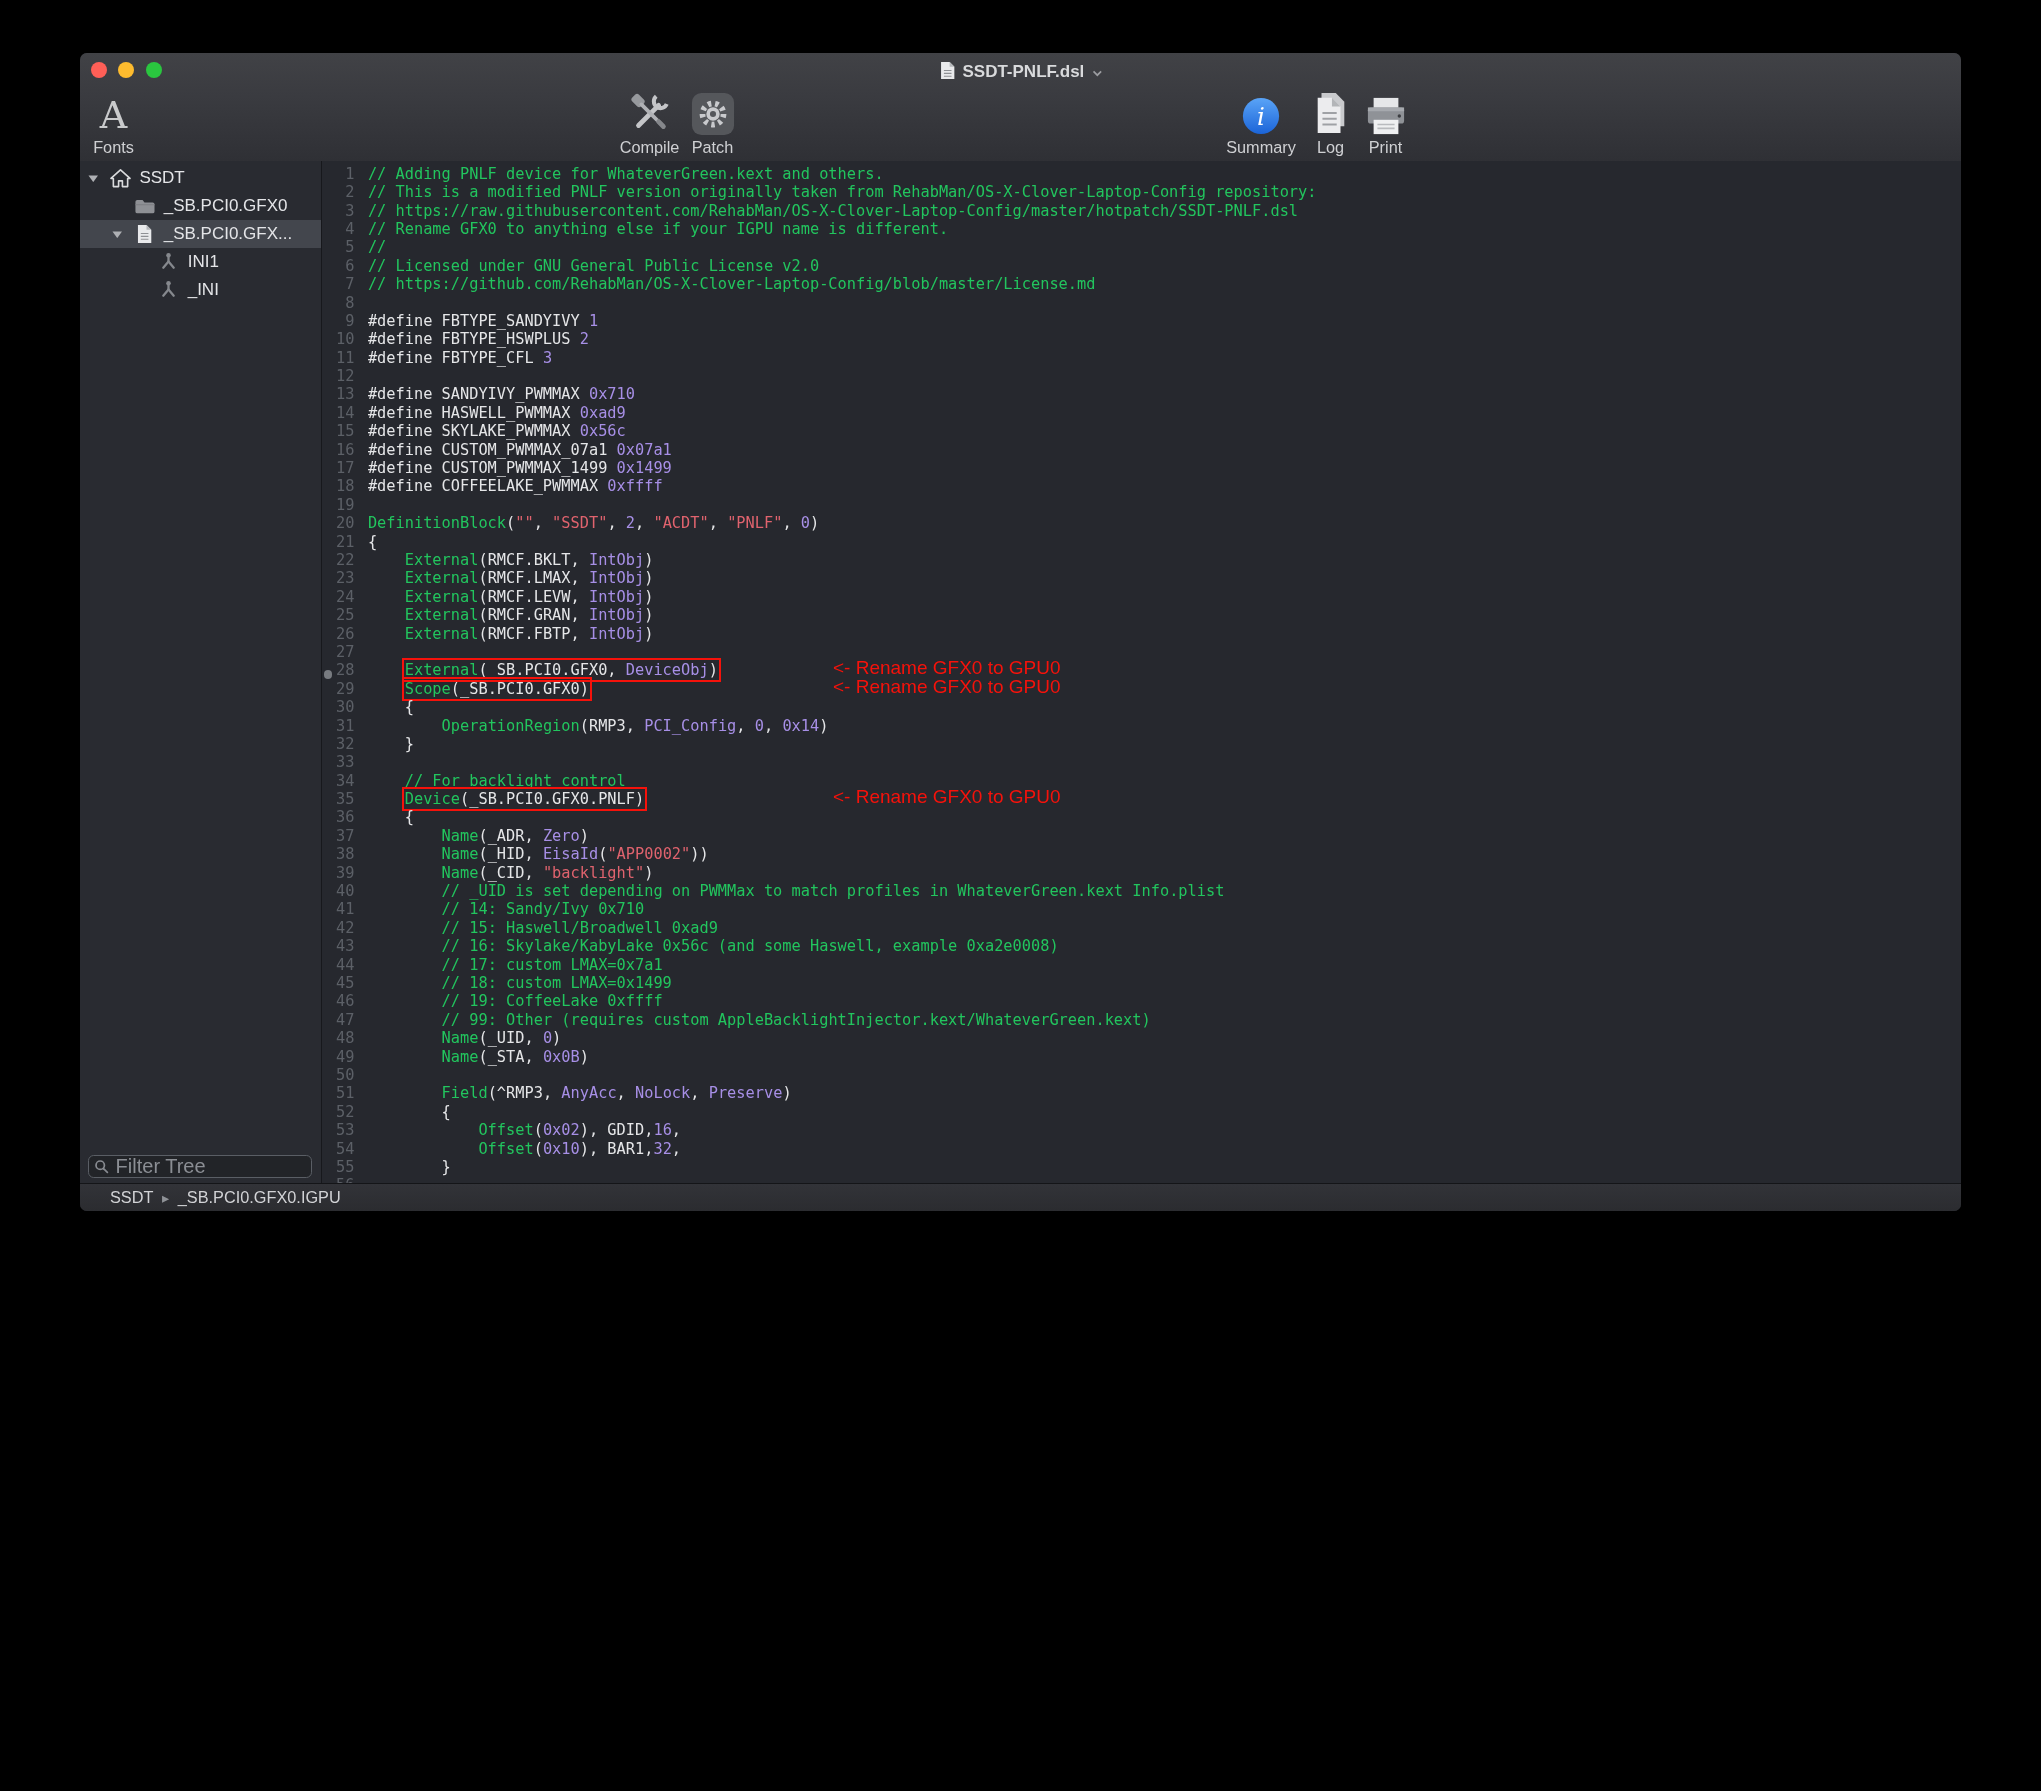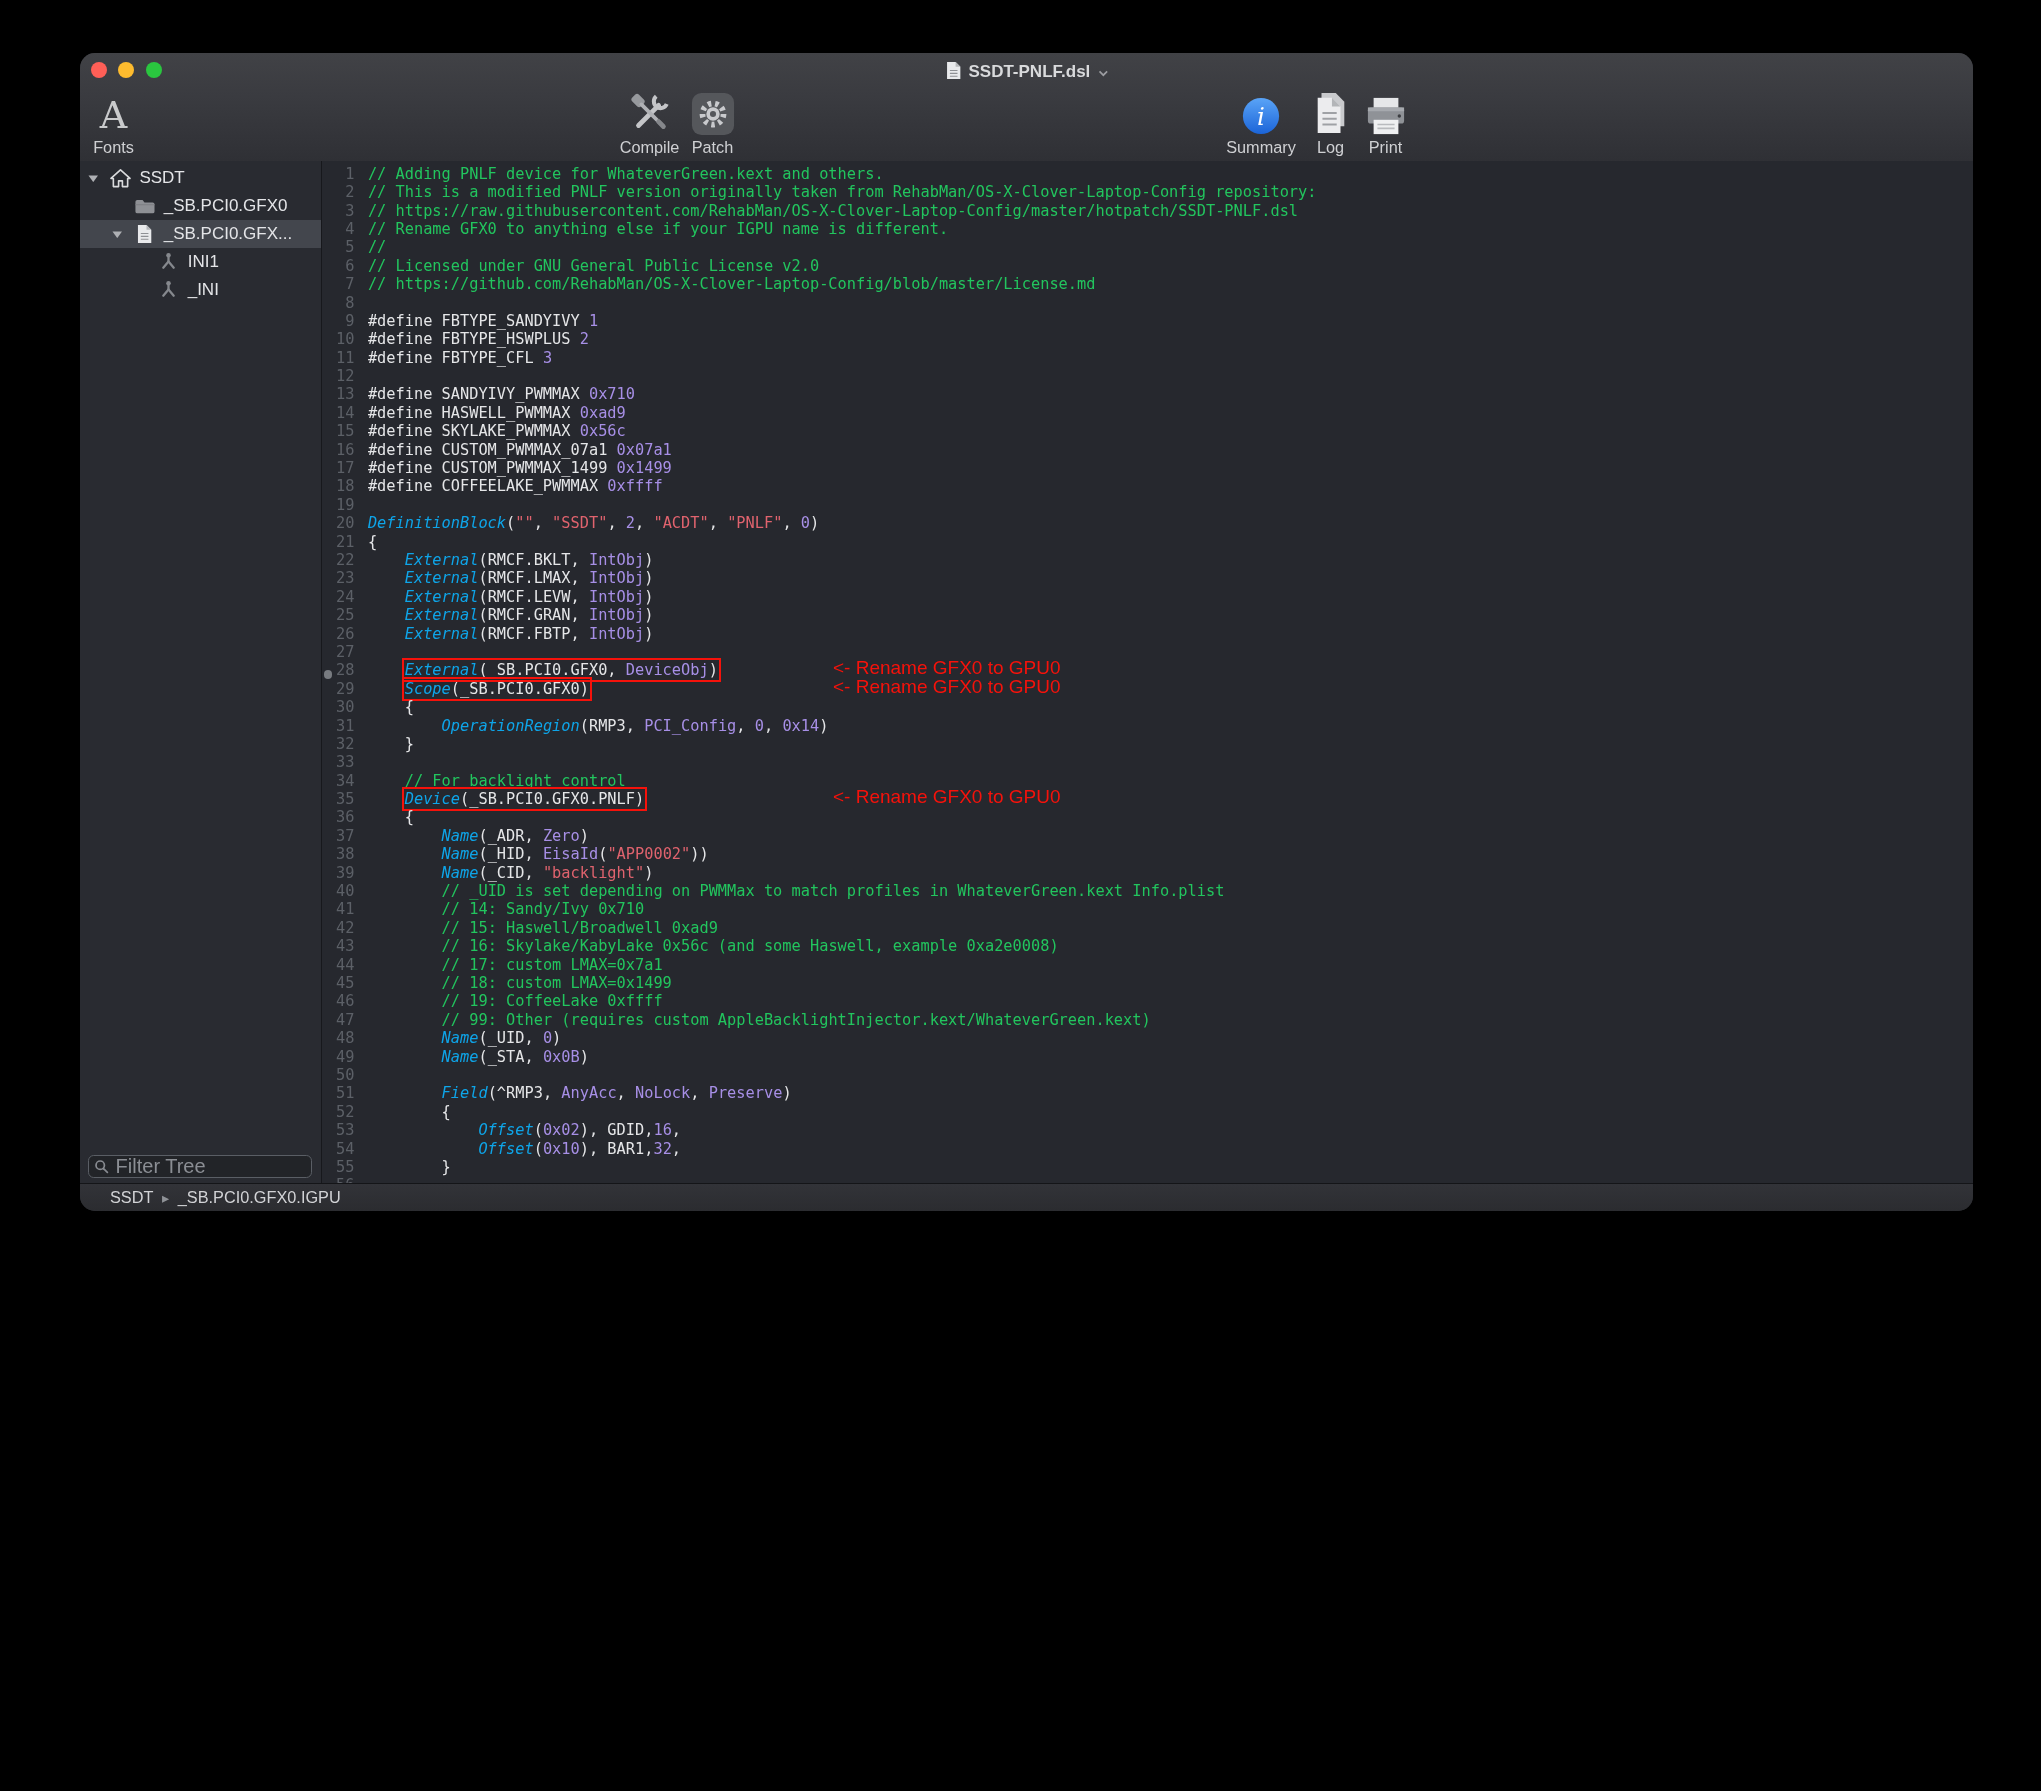--- a/index.html
+++ b/index.html
@@ -1,20 +1,20 @@
 <!DOCTYPE html>
 <html><head>
 <meta charset="utf-8">
 <style>
   html,body{margin:0;padding:0;}
   body{width:2042px;height:1791px;background:#000;position:relative;overflow:hidden;
        font-family:"Liberation Sans","DejaVu Sans",sans-serif;}
 
-  .window{position:absolute;left:80px;top:53px;width:1881px;height:1158px;border-radius:15px;
-          overflow:hidden;background:#26282e;box-shadow:0 29px 86px rgba(0,0,0,.7);padding-left:12px;}
+  .window{position:absolute;left:80px;top:53px;width:1881px;height:1158px;border-radius:7px;
+          overflow:hidden;background:#26282e;box-shadow:0 29px 86px rgba(0,0,0,.7);}
 
   
   .titlebar{position:absolute;left:0;top:0;right:0;height:108px;
             background:linear-gradient(180deg,#414246 0%,#3a3b40 40%,#2f3035 100%);
             border-bottom:1px solid #17181b;}
   .tl{position:absolute;top:8.6px;width:16.3px;height:16.3px;border-radius:50%;}
   .tl.red{left:10.5px;background:#ff5f57;}
   .tl.yellow{left:38px;background:#febb2e;}
   .tl.green{left:66px;background:#2ac63f;}
   .title-group{position:absolute;left:50%;top:6.7px;transform:translateX(-50%);
@@ -54,21 +54,21 @@
              display:flex;align-items:center;padding-left:30px;font-size:16.3px;color:#d2d3d6;gap:8.6px;}
   .statusbar .sep{color:#8f9297;font-size:14.3px;}
 
   
   .code{position:absolute;left:0;top:0;right:0;padding-top:3.8px;
         font-family:"DejaVu Sans Mono","Liberation Mono",monospace;
         font-size:15.3px;line-height:18.4px;white-space:pre;}
   .code-line{height:18.4px;position:relative;}
   .ln{display:inline-block;width:32.5px;margin-right:13.4px;text-align:right;color:#5c6067;}
   .tk-c{color:#22c55e;}   
-  .tk-k{color:#0ea5e9;font-style:italic;}   
+  .tk-k{color:#22c55e;}   
   .tk-t{color:#a78fe6;}   
   .tk-s{color:#e0636e;}   
   .tk-w{color:#e5e6e8;}   
   .redbox{outline:2.9px solid #f5120b;outline-offset:1.9px;}
   .annotation{position:absolute;left:511px;top:-1.9px;font-family:"Liberation Sans",sans-serif;
               font-size:19px;font-weight:500;color:#f5120b;white-space:nowrap;}
   .marker-dot{position:absolute;left:1.9px;top:509px;width:8.6px;height:8.6px;border-radius:50%;background:#787b80;}
 </style>
 </head>
 <body>

